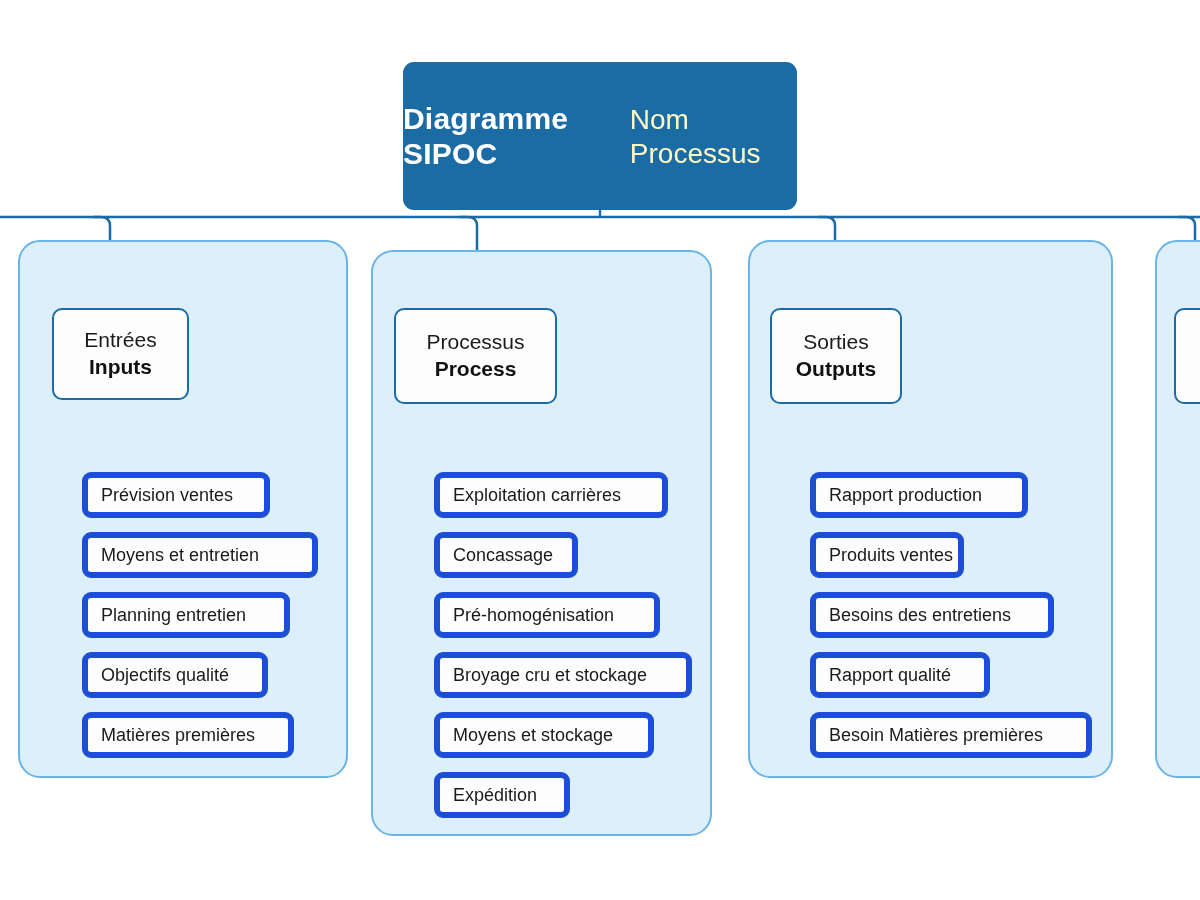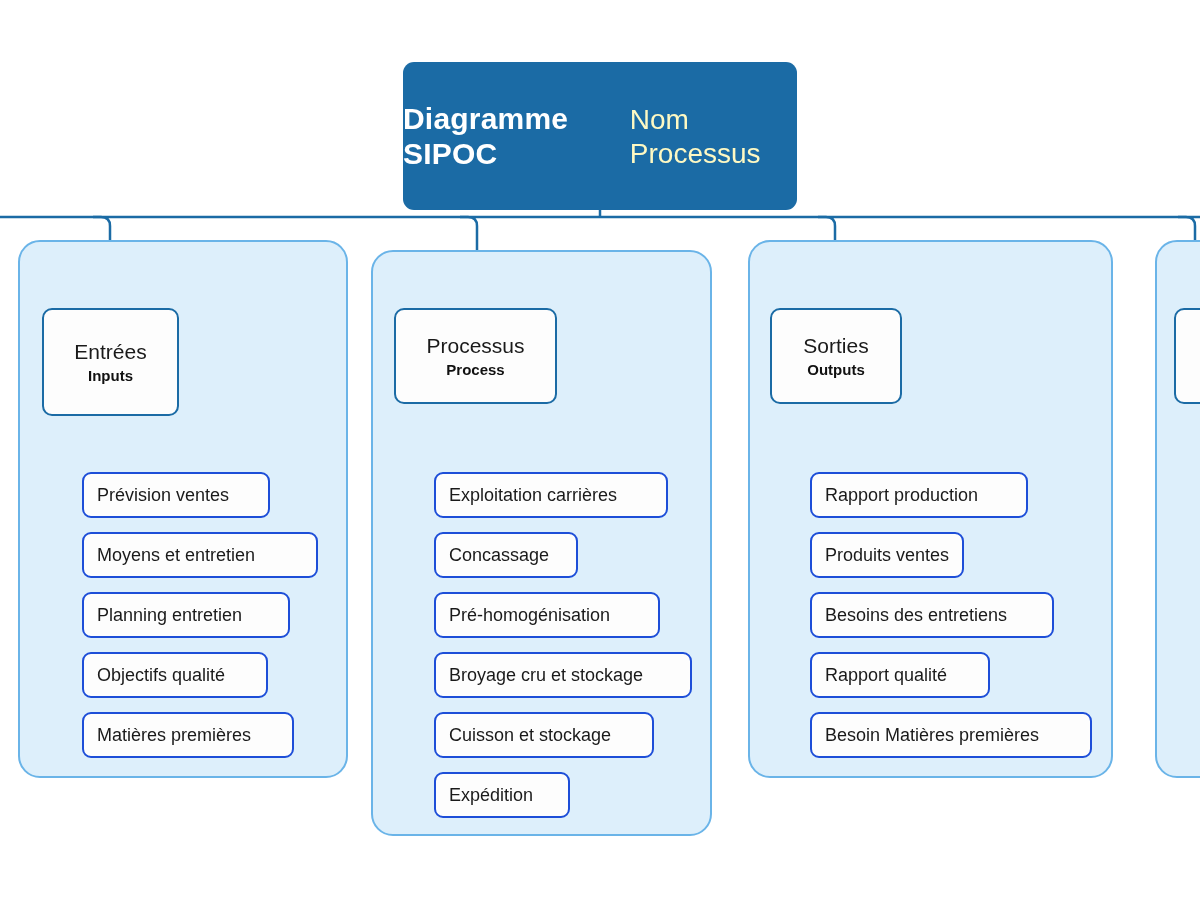--- a/index.html
+++ b/index.html
@@ -82,31 +82,31 @@
     padding: 0 12px;
     white-space: nowrap;
   }
   .col-header .fr {
     font-size: 21px;
     font-weight: normal;
     color: #1a1a1a;
     line-height: 1.28;
   }
   .col-header .en {
-    font-size: 15px;
+    font-size: 21px;
     font-weight: bold;
     color: #111111;
     line-height: 1.28;
   }
 
   
   .item-box {
     position: absolute;
     background: #fdfdfd;
-    border: 2px solid #1d4ed8;
+    border: 6px solid #1d4ed8;
     border-radius: 9px;
     box-sizing: border-box;
     height: 46px;
     display: flex;
     align-items: center;
     padding: 0 13px;
     font-size: 18px;
     color: #1a1a1a;
     white-space: nowrap;
   }
@@ -144,21 +144,21 @@
       <path d="M 791 485 Q 791 495 801 495 H 810" stroke="#1b6ba5" stroke-width="2.5" fill="none" stroke-linecap="butt"></path>
       <path d="M 791 545 Q 791 555 801 555 H 810" stroke="#1b6ba5" stroke-width="2.5" fill="none" stroke-linecap="butt"></path>
       <path d="M 791 605 Q 791 615 801 615 H 810" stroke="#1b6ba5" stroke-width="2.5" fill="none" stroke-linecap="butt"></path>
       <path d="M 791 665 Q 791 675 801 675 H 810" stroke="#1b6ba5" stroke-width="2.5" fill="none" stroke-linecap="butt"></path>
       <path d="M 791 725 Q 791 735 801 735 H 810" stroke="#1b6ba5" stroke-width="2.5" fill="none" stroke-linecap="butt"></path>
       <path d="M 1178 217 H 1186 Q 1195 217 1195 226 V 308" stroke="#1b6ba5" stroke-width="2.5" fill="none" stroke-linecap="butt"></path>
     </svg>
 
   <div id="columns-layer">
       <div class="panel" style="left: 18px; top: 240px; width: 330px; height: 538px;"></div>
-      <div class="col-header" style="left: 42px; top: 308px; width: 137px; height: 108px;">
+      <div class="col-header" style="left: 52px; top: 308px; width: 137px; height: 92px;">
         <div class="fr">Entrées</div>
         <div class="en">Inputs</div>
       </div>
       <div class="item-box" style="left: 82px; top: 472px; width: 188px;">
         <span>Prévision ventes</span>
       </div>
       <div class="item-box" style="left: 82px; top: 532px; width: 236px;">
         <span>Moyens et entretien</span>
       </div>
       <div class="item-box" style="left: 82px; top: 592px; width: 208px;">
@@ -181,21 +181,21 @@
       <div class="item-box" style="left: 434px; top: 532px; width: 144px;">
         <span>Concassage</span>
       </div>
       <div class="item-box" style="left: 434px; top: 592px; width: 226px; align-items: center;">
         <span>Pré-homogénisation</span>
       </div>
       <div class="item-box" style="left: 434px; top: 652px; width: 258px;">
         <span>Broyage cru et stockage</span>
       </div>
       <div class="item-box" style="left: 434px; top: 712px; width: 220px;">
-        <span>Cuisson et stockage</span>
+        <span>Moyens et stockage</span>
       </div>
       <div class="item-box" style="left: 434px; top: 772px; width: 136px;">
         <span>Expédition</span>
       </div>
       <div class="panel" style="left: 748px; top: 240px; width: 365px; height: 538px;"></div>
       <div class="col-header" style="left: 770px; top: 308px; width: 132px; height: 96px;">
         <div class="fr">Sorties</div>
         <div class="en">Outputs</div>
       </div>
       <div class="item-box" style="left: 810px; top: 472px; width: 218px;">

